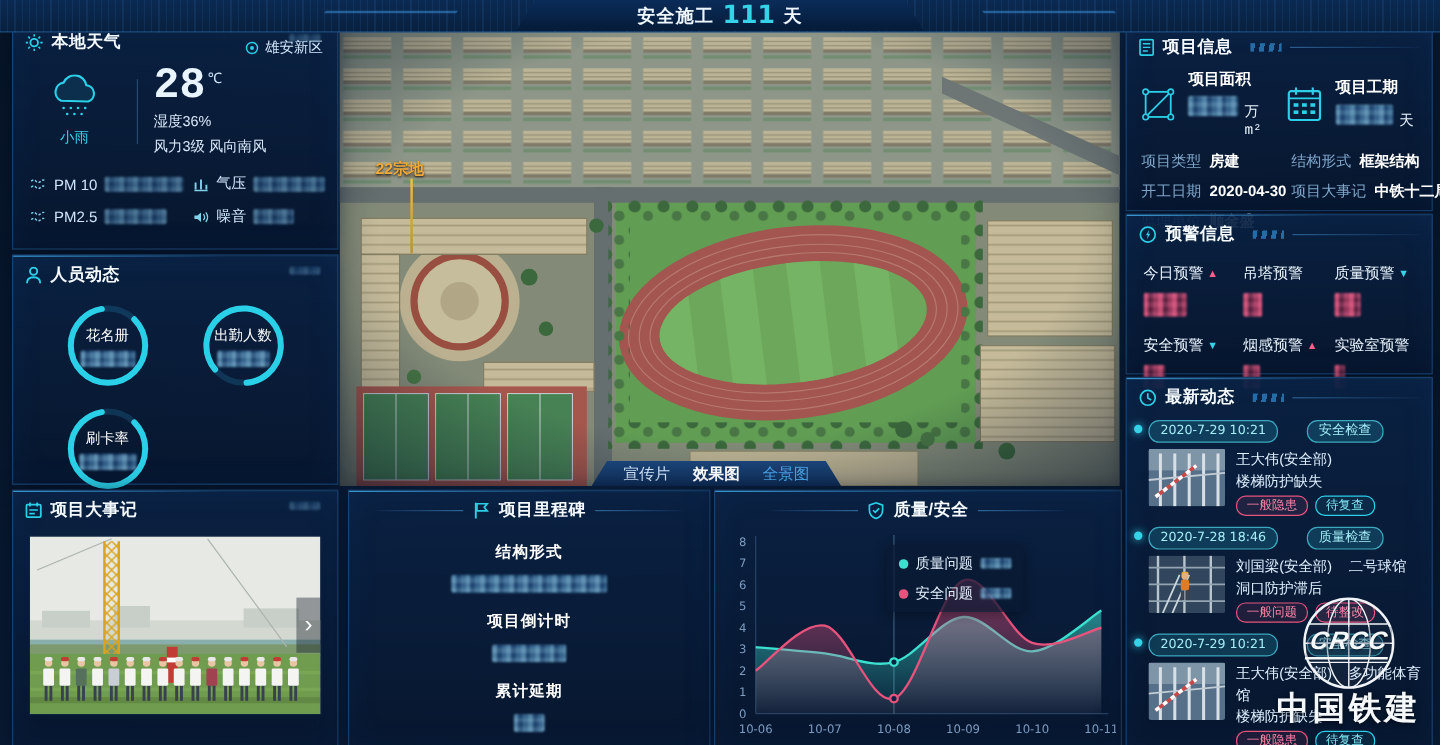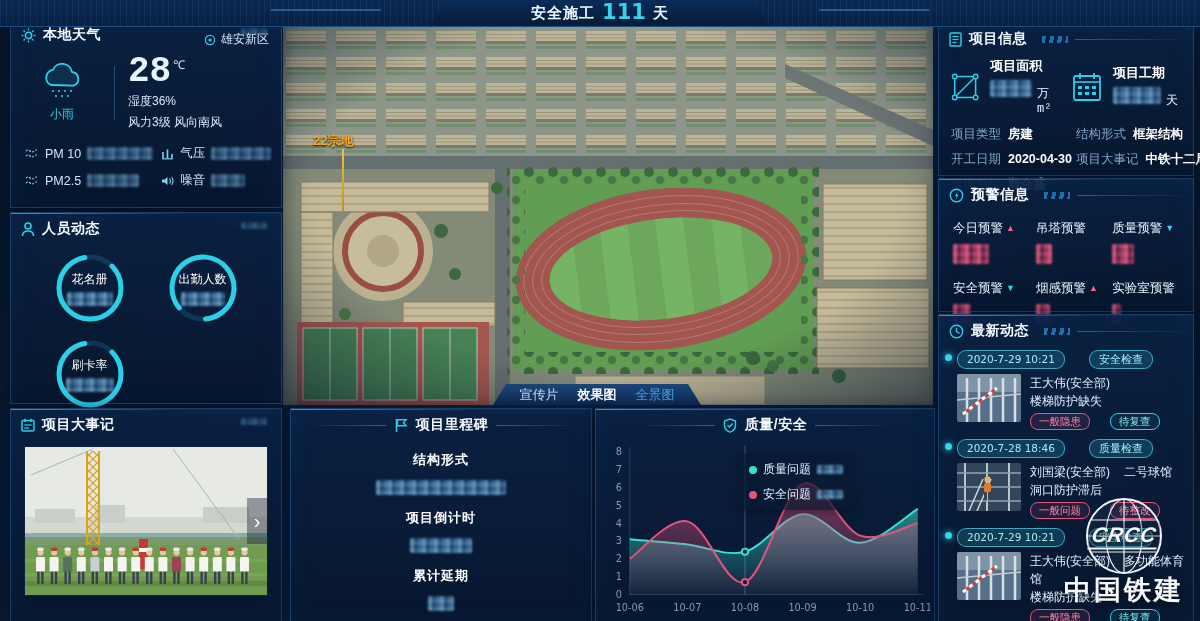--- a/index.html
+++ b/index.html
@@ -125,21 +125,21 @@
   .f-pills{display:flex;gap:24px;align-items:center;}
   .pill{font-size:11px;padding:1px 9px;border-radius:9px;line-height:15px;white-space:nowrap;}
   .pill.time{background:rgba(42,190,215,.20);border:1px solid rgba(80,215,235,.7);color:#a5eef8;
     font-family:"DejaVu Sans",sans-serif;font-size:10.5px;}
   .pill.cat{background:rgba(42,190,215,.20);border:1px solid rgba(80,215,235,.7);color:#a5eef8;}
   .f-body{display:flex;gap:9px;margin-top:5px;}
   .thumb{width:64px;height:48px;border-radius:2px;overflow:hidden;flex:0 0 auto;cursor:pointer;}
   .thumb svg{display:block;width:100%;height:100%;}
   .f-text{font-size:12px;color:#dff0ff;line-height:1.5;}
   .f-line1 .loc{margin-left:14px;}
-  .f-tags{display:flex;gap:20px;margin-top:3px;}
+  .f-tags{display:flex;gap:6px;margin-top:3px;}
   .pill.tag{font-size:10.5px;border-radius:8px;padding:0 8px;}
   .pill.tag.pink{border:1px solid #e8537e;color:#ff85a8;background:rgba(232,83,126,.10);}
   .pill.tag.cyan{border:1px solid #2ad0e8;color:#7fe6f2;background:rgba(42,208,232,.08);}
   
   #brand{position:absolute;left:1048px;top:492px;width:152px;z-index:40;text-align:center;}
   .crcc-globe{position:relative;width:88px;height:88px;margin:0 auto;}
   .crcc-abbr{position:absolute;left:50%;top:50%;transform:translate(-50%,-50%) skewX(-10deg);
     font-size:21px;font-weight:bold;font-style:italic;color:#f4f8fb;letter-spacing:1px;
     text-shadow:0 1px 2px rgba(0,0,0,.5);border-bottom:2px solid #f4f8fb;padding:0 2px 1px;
     background:rgba(10,25,50,.25);}

